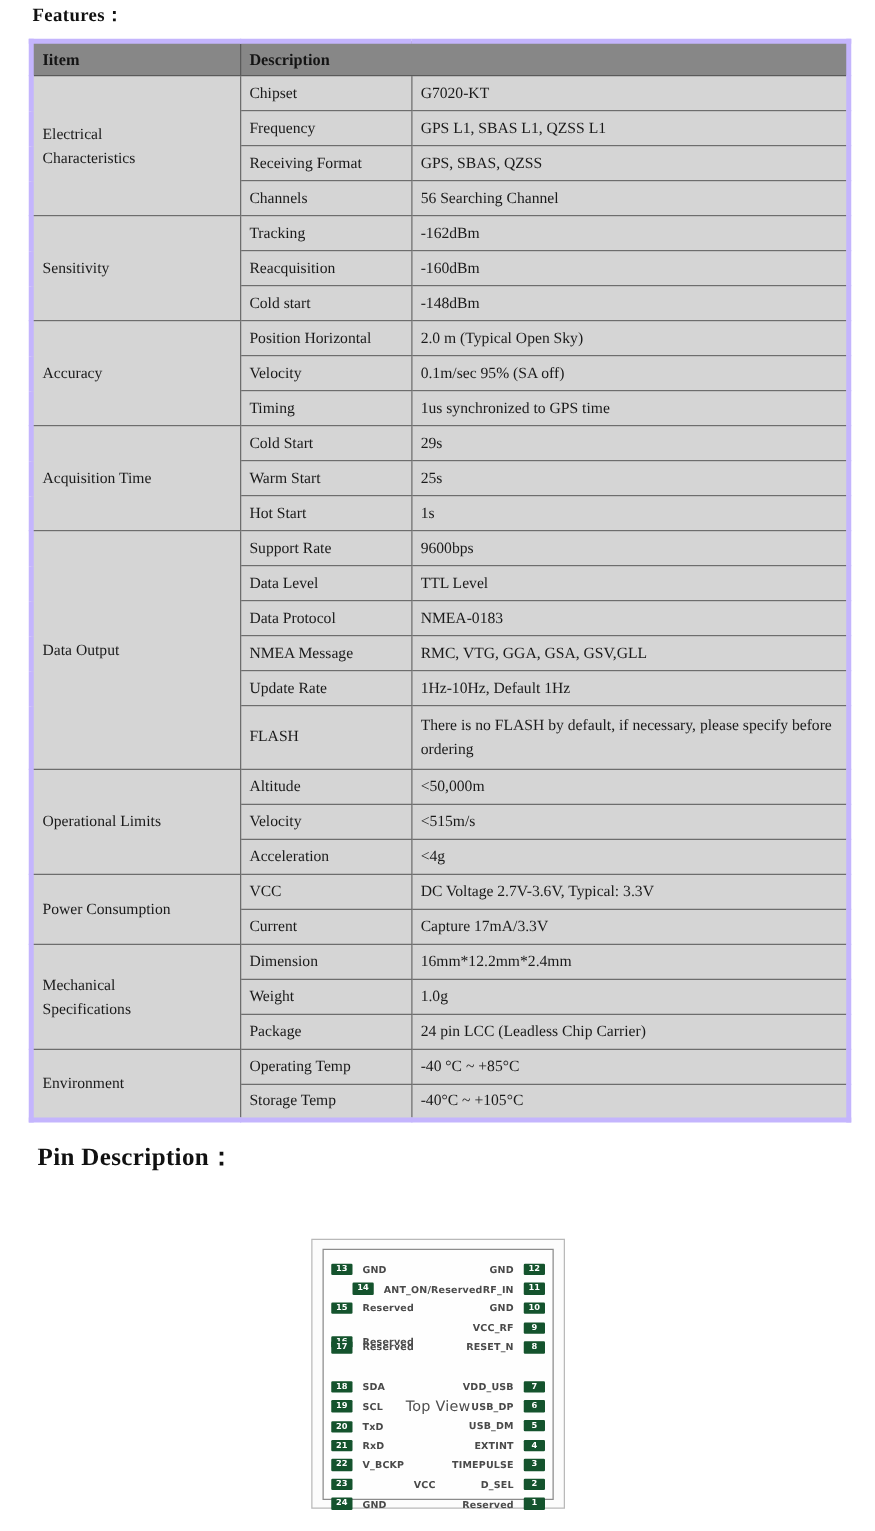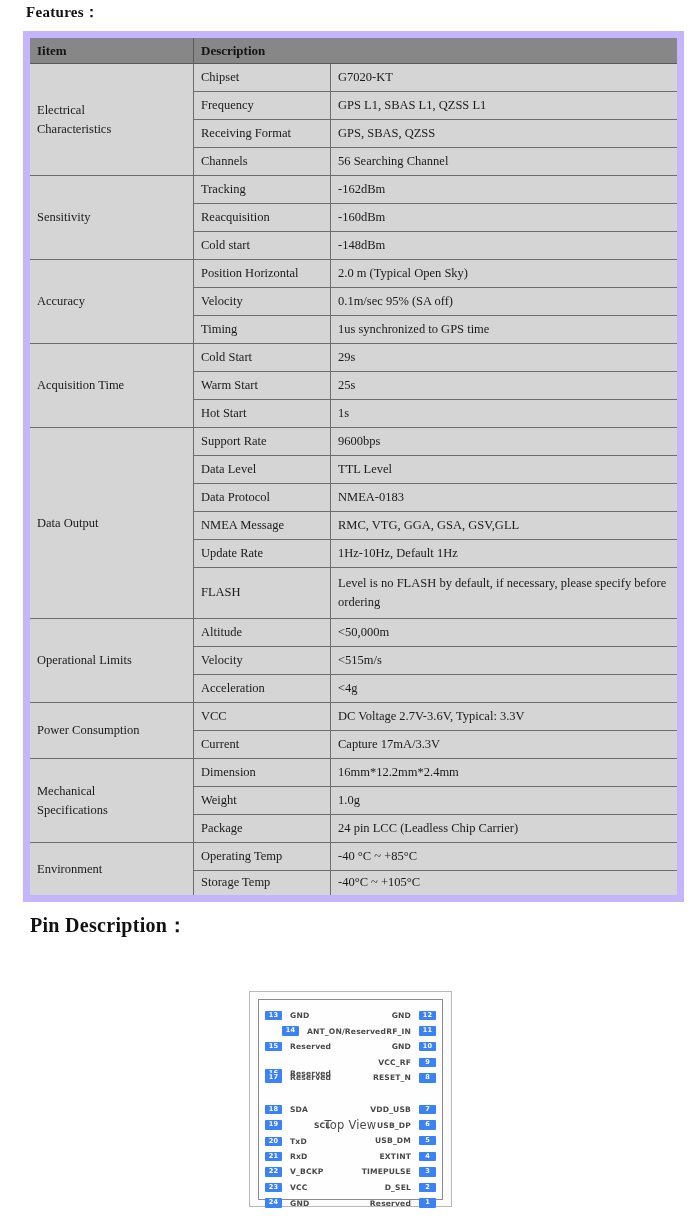--- a/index.html
+++ b/index.html
@@ -39,21 +39,21 @@
   #pin-heading { left: 30px; top: 912px; font-size: 20px; }
 
   
   .spec-table {
     position: absolute;
     left: 23px;
     top: 31px;
     width: 654px;
     border-collapse: collapse;
     table-layout: fixed;
-    border: 7px solid #c4b5fd;
+    border: 4px solid #c4b5fd;
     font-size: 12.5px;
   }
   .spec-table col.c-group { width: 167px; }
   .spec-table col.c-item  { width: 137px; }
   .spec-table col.c-desc  { width: 350px; }
 
   .spec-table th,
   .spec-table td {
     border: 1px solid #6d6d6d;
     padding: 0 7px;
@@ -122,21 +122,21 @@
     color: #4a4a4a;
     letter-spacing: 0.15px;
     white-space: nowrap;
   }
   .pin-row.left  { left: 6px; }
   .pin-row.right { right: 6px; flex-direction: row-reverse; }
 
   .pin-num {
     width: 17px;
     height: 9.5px;
-    background: #3b82f6;
+    background: #14532d;
     color: #ffffff;
     font-family: "DejaVu Sans", "Liberation Sans", sans-serif;
     font-size: 6.6px;
     font-weight: bold;
     line-height: 9.5px;
     text-align: center;
     border-radius: 1px;
     flex: 0 0 auto;
   }
   .pin-row.left  .pin-label { margin-left: 8px; }
@@ -235,21 +235,21 @@
         <tr>
           <td>NMEA Message</td>
           <td>RMC, VTG, GGA, GSA, GSV,GLL</td>
         </tr>
         <tr>
           <td>Update Rate</td>
           <td>1Hz-10Hz, Default 1Hz</td>
         </tr>
         <tr>
           <td class="tall">FLASH</td>
-          <td class="desc-multi tall">Level is no FLASH by default, if necessary, please specify before ordering</td>
+          <td class="desc-multi tall">There is no FLASH by default, if necessary, please specify before ordering</td>
         </tr>
         <tr>
           <td class="group-cell" rowspan="3">Operational Limits</td>
           <td>Altitude</td>
           <td>&lt;50,000m</td>
         </tr>
         <tr>
           <td>Velocity</td>
           <td>&lt;515m/s</td>
         </tr>
@@ -334,37 +334,37 @@
             <span class="pin-label">VCC_RF</span>
           </div>
           <div class="pin-row right" style="top: 72.4px;">
             <span class="pin-num">8</span>
             <span class="pin-label">RESET_N</span>
           </div>
           <div class="pin-row left" style="top: 104px;">
             <span class="pin-num">18</span>
             <span class="pin-label">SDA</span>
           </div>
-          <div class="pin-row left" style="top: 119.6px; gap: 24px;">
+          <div class="pin-row left" style="top: 119.6px;">
             <span class="pin-num">19</span>
             <span class="pin-label">SCL</span>
           </div>
           <div class="pin-row left" style="top: 135.2px; align-items: flex-end;">
             <span class="pin-num">20</span>
             <span class="pin-label">TxD</span>
           </div>
           <div class="pin-row left" style="top: 150.8px;">
             <span class="pin-num">21</span>
             <span class="pin-label">RxD</span>
           </div>
           <div class="pin-row left" style="top: 166.4px;">
             <span class="pin-num">22</span>
             <span class="pin-label">V_BCKP</span>
           </div>
-          <div class="pin-row left" style="top: 182px;">
+          <div class="pin-row left" style="top: 182px; gap: 41px;">
             <span class="pin-num">23</span>
             <span class="pin-label">VCC</span>
           </div>
           <div class="pin-row left" style="top: 197.6px;">
             <span class="pin-num">24</span>
             <span class="pin-label">GND</span>
           </div>
           <div class="pin-row right" style="top: 104px;">
             <span class="pin-num">7</span>
             <span class="pin-label">VDD_USB</span>

